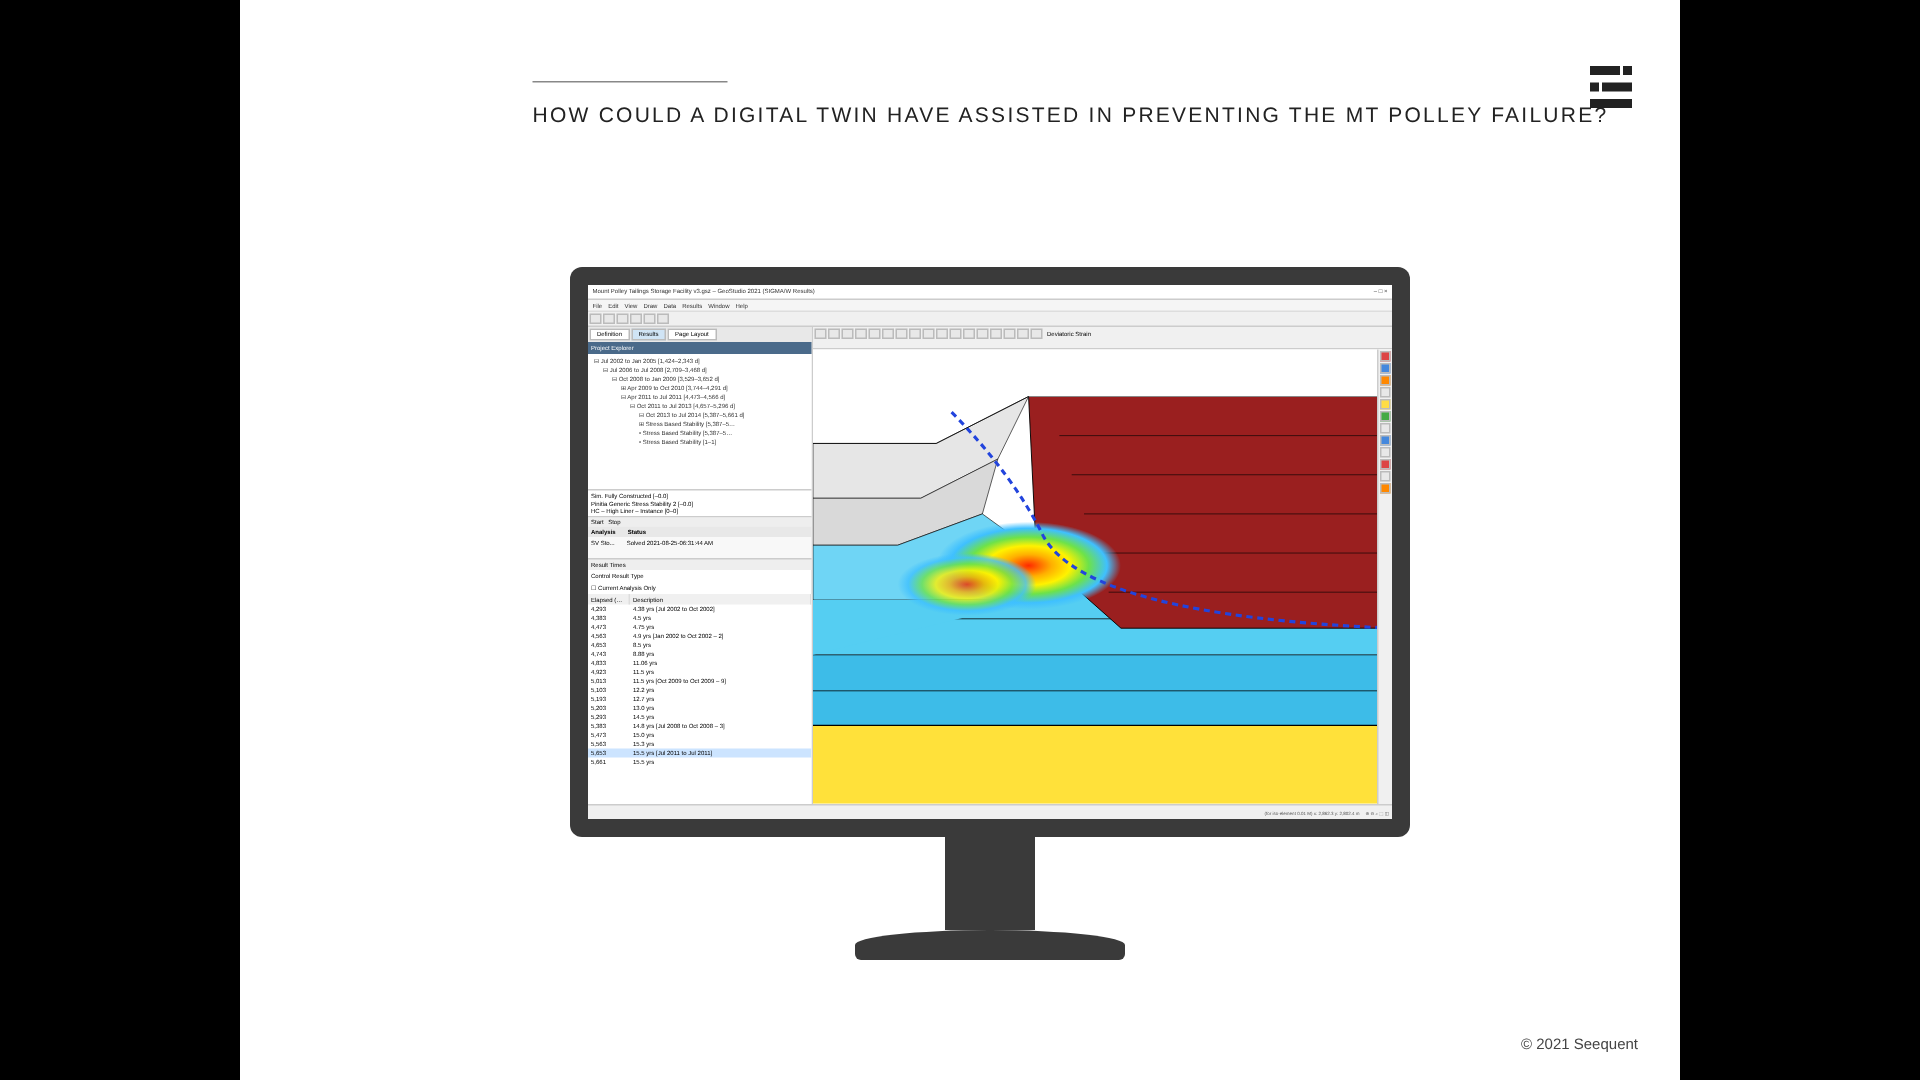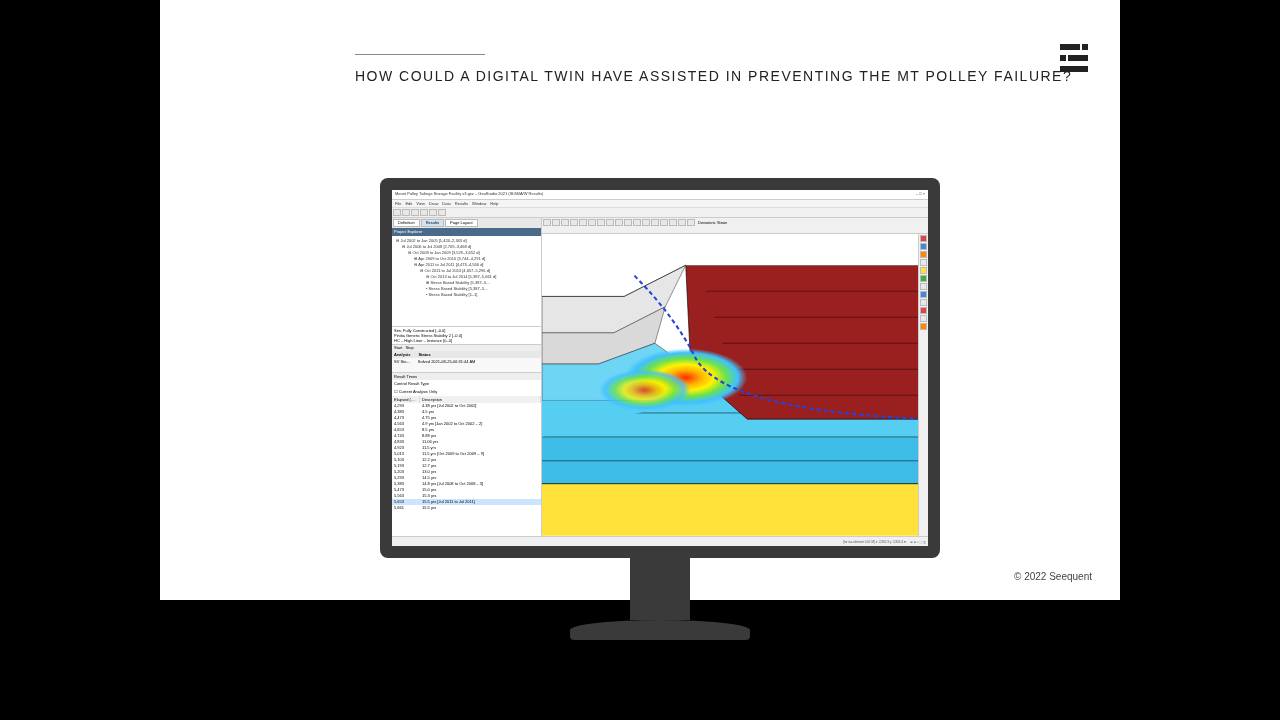--- a/index.html
+++ b/index.html
@@ -1,17 +1,17 @@
 <!DOCTYPE html>
 <html><head>
 <meta charset="utf-8">
 <style>
 * { margin: 0; padding: 0; box-sizing: border-box; }
 body { width: 1280px; height: 720px; background: #000; font-family: Arial, sans-serif; overflow: hidden; }
-.slide { position: absolute; left: 160px; top: 0; width: 960px; height: 600px; background: #fff; }
+.slide { position: absolute; left: 160px; top: 0; width: 960px; height: 720px; background: #fff; }
 .divider-top { position: absolute; left: 195px; top: 54px; width: 130px; height: 1px; background: #888; }
 .title { position: absolute; left: 195px; top: 68px; font-size: 14px; letter-spacing: 1.5px; color: #222; font-weight: 400; }
 .logo { position: absolute; right: 28px; top: 40px; width: 36px; height: 36px; }
 .logo-svg { width: 100%; height: 100%; }
 .footer { position: absolute; right: 28px; bottom: 18px; font-size: 10px; color: #444; }
 .monitor { position: absolute; left: 220px; top: 178px; width: 560px; height: 472px; }
 .bezel { width: 560px; height: 380px; background: #3a3a3a; border-radius: 8px; padding: 12px; }
 .screen { width: 100%; height: 100%; background: #f0f0f0; position: relative; overflow: hidden; }
 .stand-neck { width: 60px; height: 62px; background: #3a3a3a; margin: 0 auto; }
 .stand-base { width: 180px; height: 20px; background: #3a3a3a; margin: 0 auto; border-radius: 50% 50% 4px 4px; }
@@ -60,21 +60,21 @@
   <div class="logo">
     <svg class="logo-svg" viewBox="0 0 36 36">
       <rect x="4" y="4" width="20" height="6" fill="#222"></rect>
       <rect x="26" y="4" width="6" height="6" fill="#222"></rect>
       <rect x="4" y="15" width="6" height="6" fill="#222"></rect>
       <rect x="12" y="15" width="20" height="6" fill="#222"></rect>
       <rect x="4" y="26" width="28" height="6" fill="#222"></rect>
     </svg>
   </div>
 
-  <div class="footer">© 2022 Seequent</div>
+  <div class="footer">© 2021 Seequent</div>
 
   <div class="monitor">
     <div class="bezel">
       <div class="screen">
 
         <div class="titlebar">
           <span>Mount Polley Tailings Storage Facility v3.gsz – GeoStudio 2021 (SIGMA/W Results)</span>
           <span>– □ ×</span>
         </div>
 

